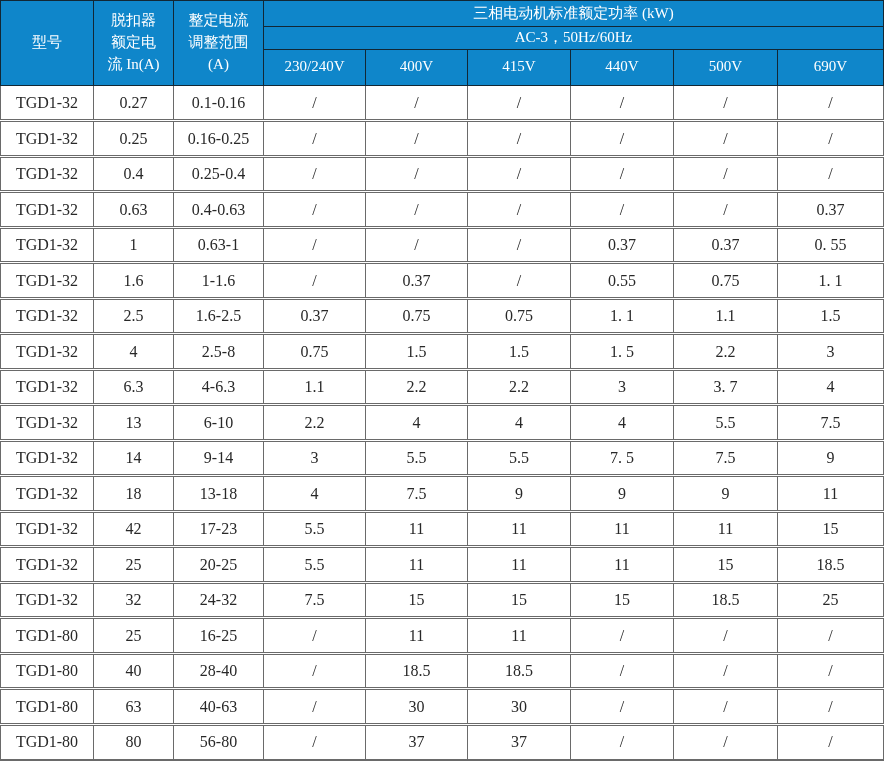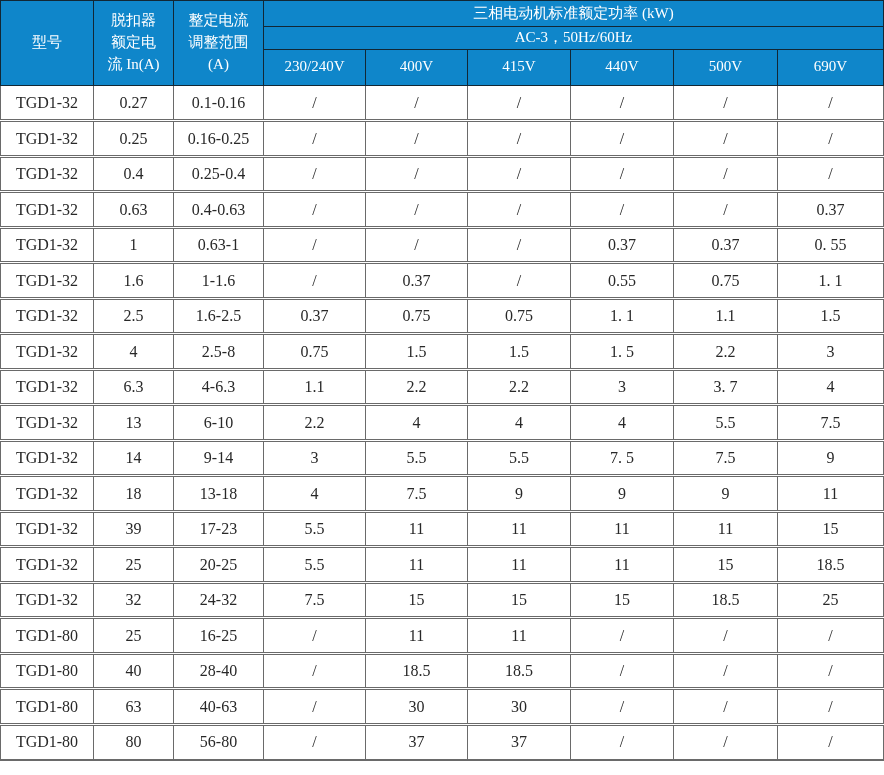--- a/index.html
+++ b/index.html
@@ -222,21 +222,21 @@
           <td>13-18</td>
           <td>4</td>
           <td>7.5</td>
           <td>9</td>
           <td>9</td>
           <td>9</td>
           <td>11</td>
         </tr>
         <tr>
           <td>TGD1-32</td>
-          <td>39</td>
+          <td>42</td>
           <td>17-23</td>
           <td>5.5</td>
           <td>11</td>
           <td>11</td>
           <td>11</td>
           <td>11</td>
           <td>15</td>
         </tr>
         <tr>
           <td>TGD1-32</td>

